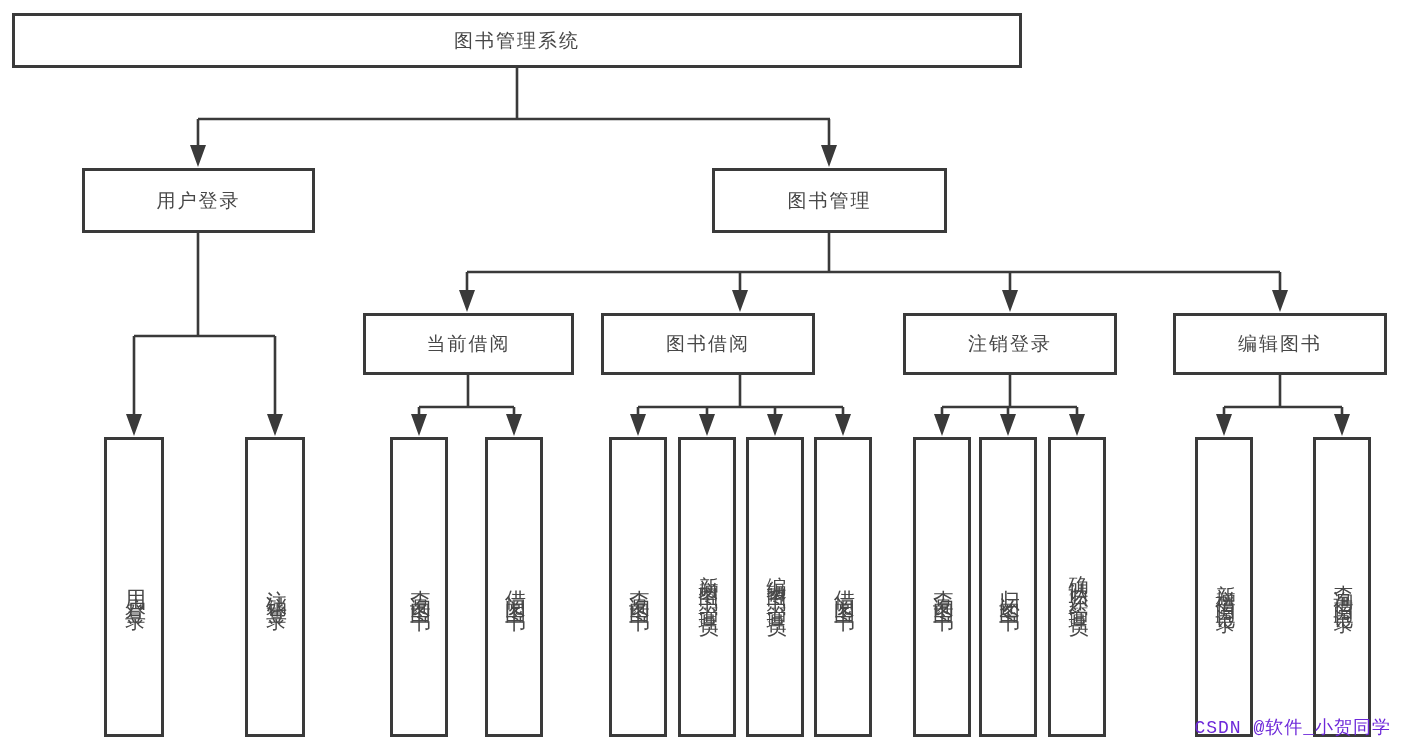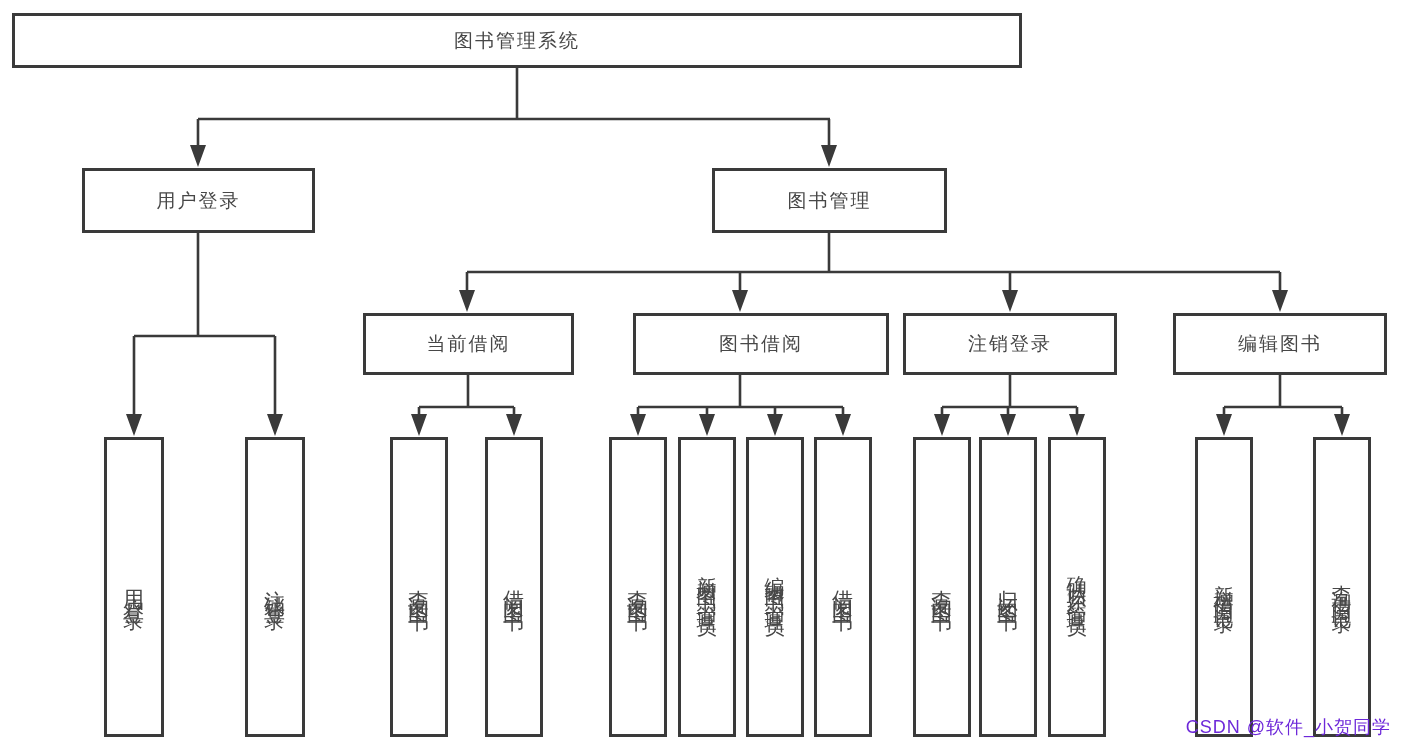--- a/index.html
+++ b/index.html
@@ -1,20 +1,20 @@
 <!DOCTYPE html>
 <html><head>
 <meta charset="utf-8">
 <style>
   html,body{margin:0;padding:0;background:#ffffff;}
   #canvas{
     position:relative;
     width:1405px;height:747px;
     background:#ffffff;
-    font-family:Liberation Sans, sans-serif;
+    font-family:Liberation Mono, monospace;
     overflow:hidden;
   }
   #wires{position:absolute;left:0;top:0;width:1405px;height:747px;}
   .box{
     position:absolute;
     box-sizing:border-box;
     border:3px solid #3a3a3a;
     background:#ffffff;
     color:#474747;
     display:flex;
@@ -67,21 +67,21 @@
          M1069 414 L1085 414 L1077 436 Z
          M1216 414 L1232 414 L1224 436 Z  M1334 414 L1350 414 L1342 436 Z" fill="#3a3a3a" stroke="none"></path>
   </svg>
 
   <div class="box root" style="left:12px;top:13px;width:1010px;height:55px">图书管理系统</div>
 
   <div class="box h" style="left:82px;top:168px;width:233px;height:65px">用户登录</div>
   <div class="box h" style="left:712px;top:168px;width:235px;height:65px">图书管理</div>
 
   <div class="box h" style="left:363px;top:313px;width:211px;height:62px">当前借阅</div>
-  <div class="box h" style="left:633px;top:313px;width:256px;height:62px">图书借阅</div>
+  <div class="box h" style="left:601px;top:313px;width:214px;height:62px">图书借阅</div>
   <div class="box h" style="left:903px;top:313px;width:214px;height:62px">注销登录</div>
   <div class="box h" style="left:1173px;top:313px;width:214px;height:62px">编辑图书</div>
 
   <div class="box leaf" style="left:104px;top:437px;width:60px;height:300px">用户登录</div>
   <div class="box leaf" style="left:245px;top:437px;width:60px;height:300px">注销登录</div>
 
   <div class="box leaf" style="left:390px;top:437px;width:58px;height:300px">查询图书</div>
   <div class="box leaf" style="left:485px;top:437px;width:58px;height:300px">借阅图书</div>
 
   <div class="box leaf" style="left:609px;top:437px;width:58px;height:300px">查询图书</div>

